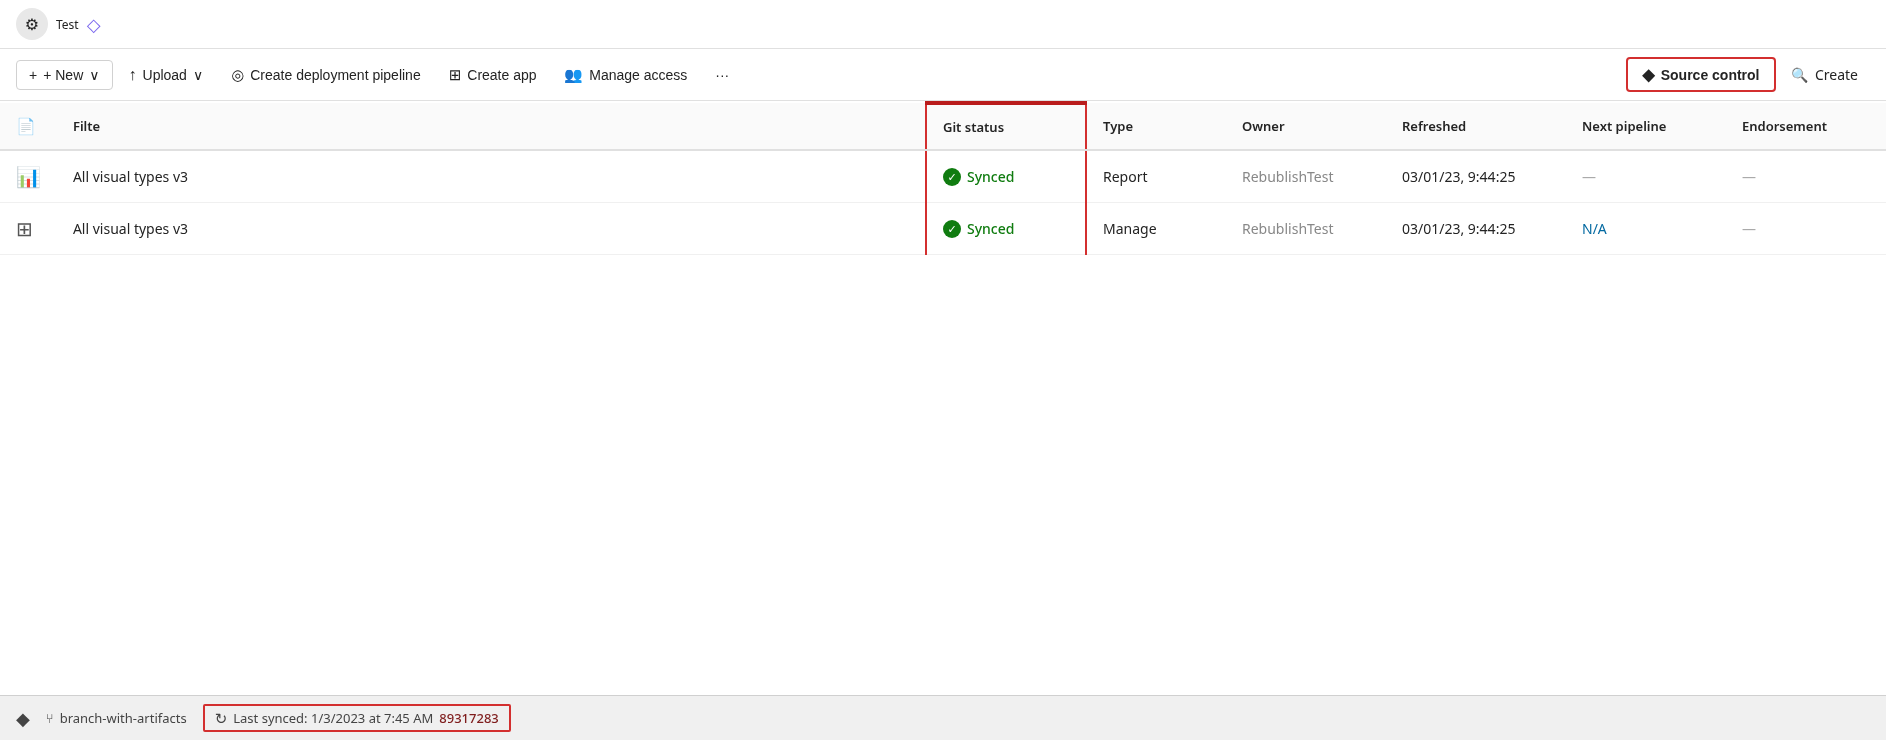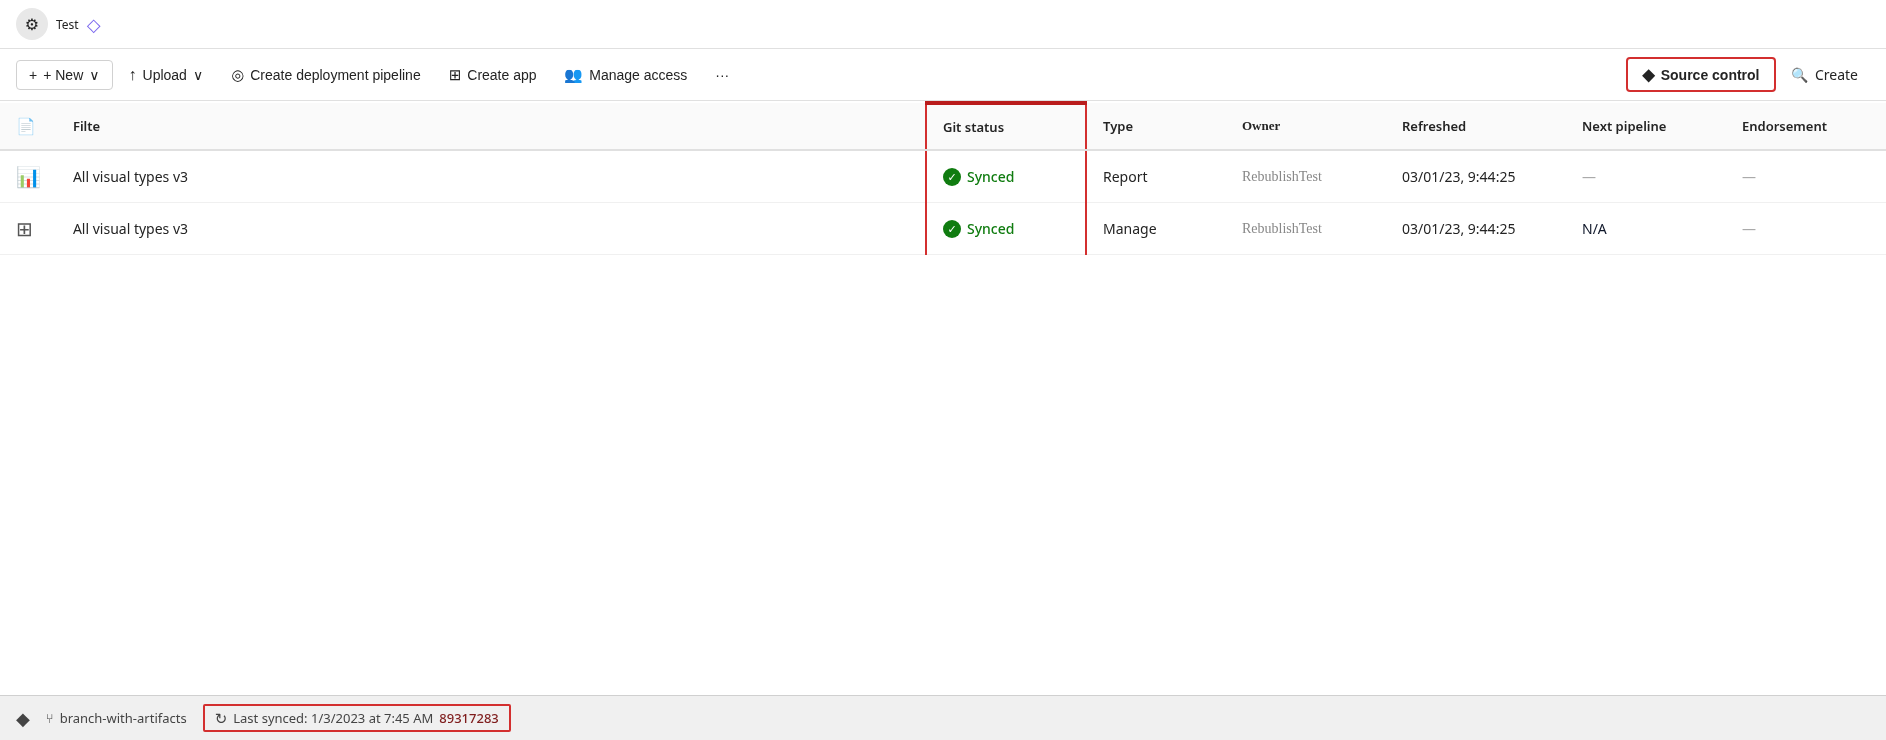--- a/index.html
+++ b/index.html
@@ -132,21 +132,21 @@
       padding: 12px 16px;
       border-bottom: 1px solid #f0f0f0;
       font-size: 14px;
       vertical-align: middle;
     }
     .col-icon { width: 48px; }
     .col-name { min-width: 300px; }
     .col-actions { width: 100px; }
     .col-git { width: 160px; }
     .col-type { width: 140px; }
-    .col-owner { width: 160px; font-family: Liberation Serif, serif; }
+    .col-owner { width: 160px; }
     .col-refreshed { width: 180px; }
     .col-next { width: 160px; }
     .col-endorsement { width: 160px; }
 
     .synced-badge {
       display: flex;
       align-items: center;
       gap: 6px;
       color: #107c10;
       font-weight: 500;
@@ -369,21 +369,21 @@
     <td class="col-type">
       <span>Manage</span>
     </td>
     <td class="col-owner">
       <span style="color:#888">RebublishTest</span>
     </td>
     <td class="col-refreshed">
       <span>03/01/23, 9:44:25</span>
     </td>
     <td class="col-next">
-      <span style="color:#0f172a">N/A</span>
+      <span style="color:#0369a1">N/A</span>
     </td>
     <td class="col-endorsement">
       <span style="color:#aaa">—</span>
     </td>
   </tr>
       </tbody>
   </table>
 </div>
 
 <div class="status-bar">

